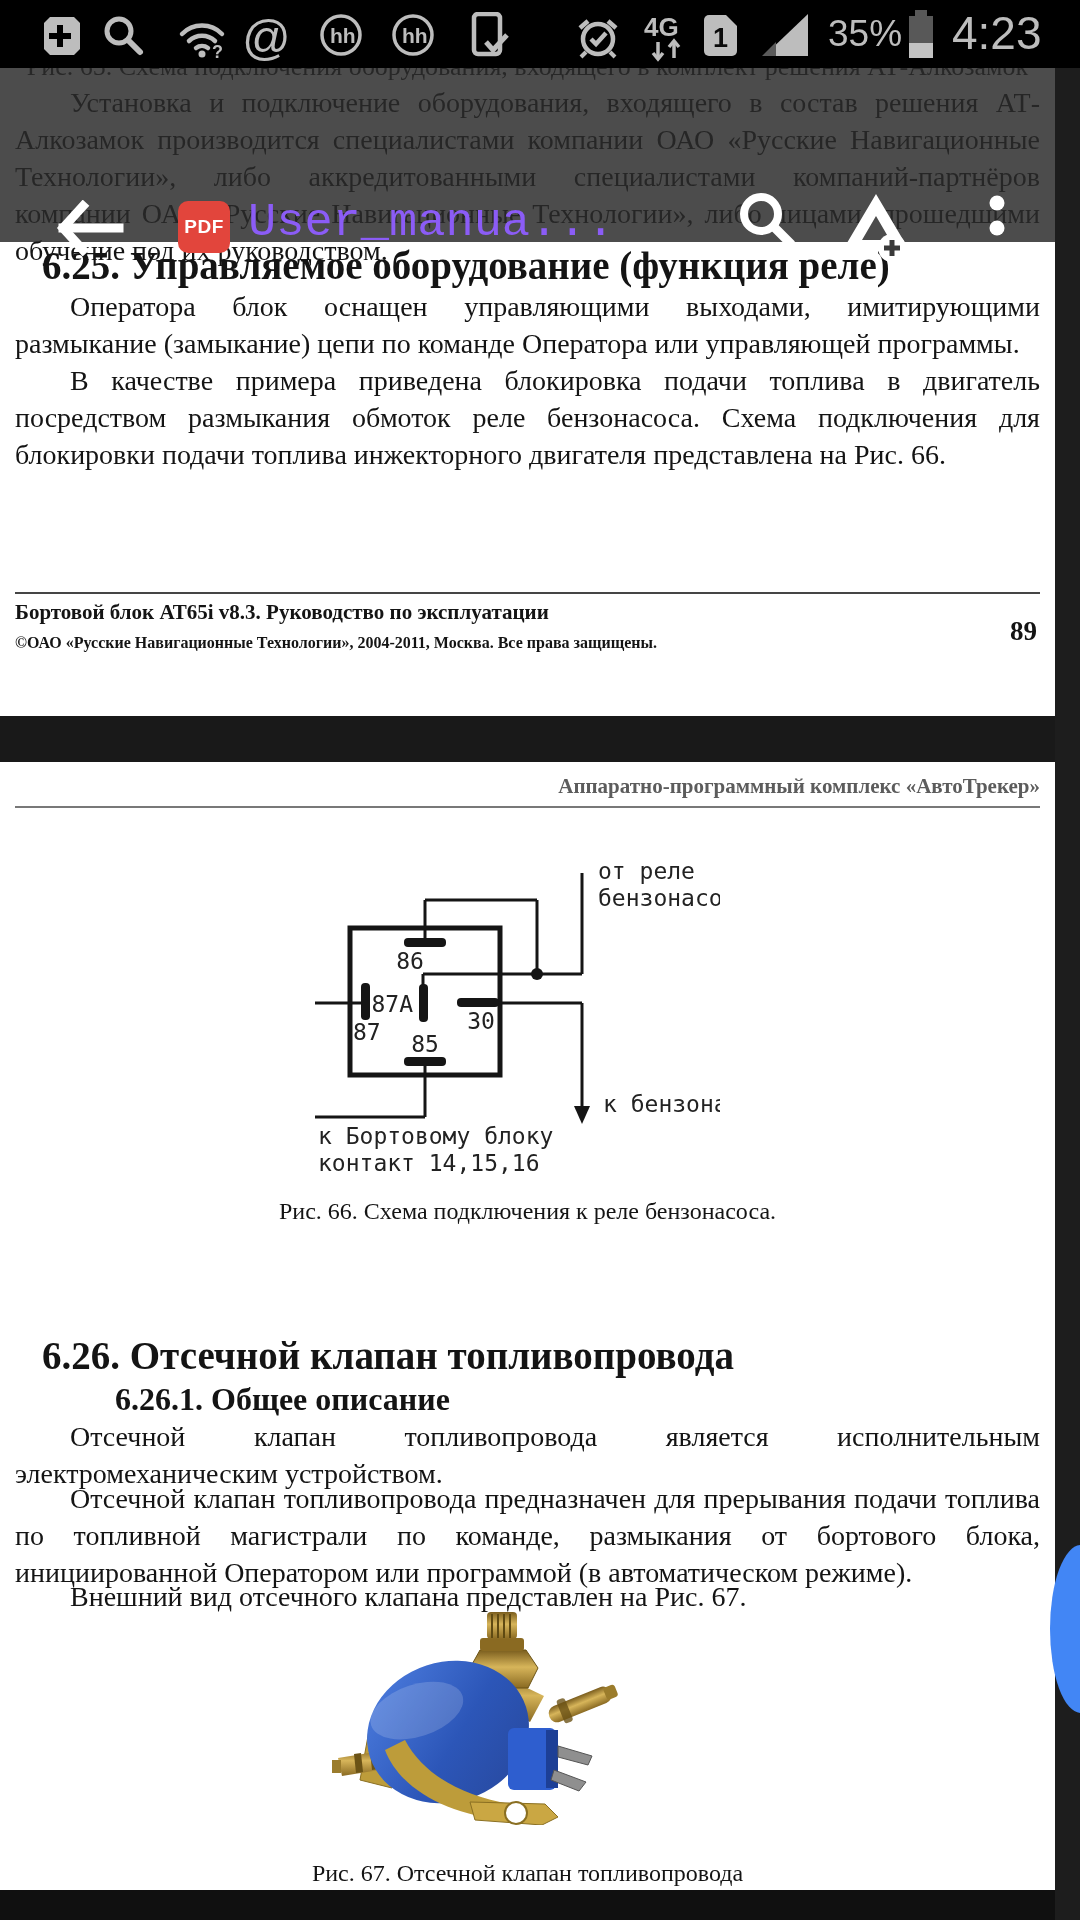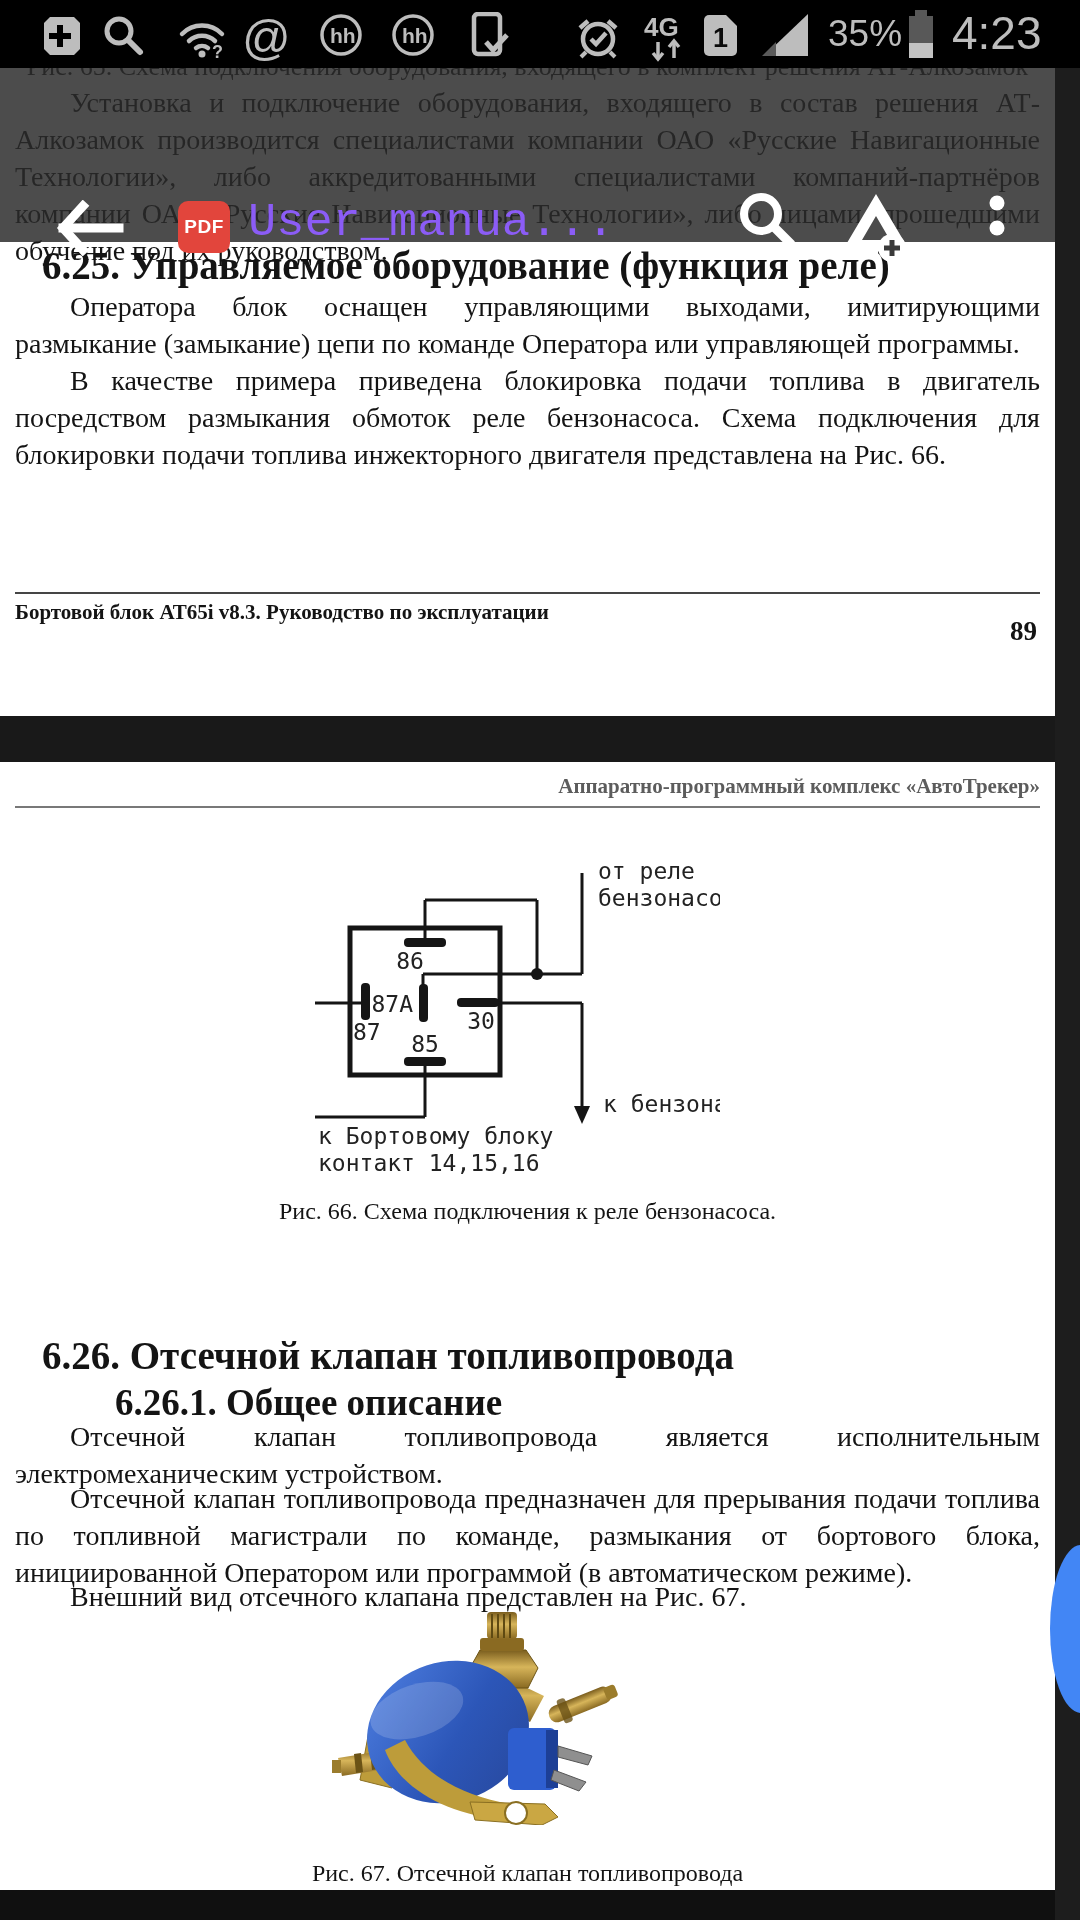--- a/index.html
+++ b/index.html
@@ -9,21 +9,21 @@
   .page{position:absolute;left:0;width:1055px;background:#fff;color:#141414;}
   #page1{top:68px;height:648px;z-index:1;}
   #page2{top:732px;height:1158px;z-index:1;}
   #right-strip{position:absolute;left:1055px;top:68px;width:25px;height:1852px;background:#1d1d1d;z-index:2;}
   #page-gap{position:absolute;left:0;top:716px;width:1080px;height:46px;background:#191919;z-index:2;}
   
   .para{position:absolute;left:15px;width:1025px;font-size:28px;line-height:37px;
         text-align:justify;text-indent:55px;}
   .caption{position:absolute;left:15px;width:1025px;font-size:24px;text-align:center;}
   .h-section{position:absolute;left:42px;font-size:39px;font-weight:bold;}
-  .h-sub{position:absolute;left:115px;font-size:37px;font-weight:bold;}
+  .h-sub{position:absolute;left:115px;font-size:32px;font-weight:bold;}
   .rule{position:absolute;left:15px;width:1025px;height:2px;}
   .cut-caption{position:absolute;left:15px;width:1025px;font-size:26px;text-align:center;color:#1a1a1a;}
   .footer-left{position:absolute;left:15px;top:532px;font-size:21px;font-weight:bold;}
   .footer-page{position:absolute;right:18px;top:528px;font-size:27px;font-weight:bold;margin-top:20px;}
   .footer-copy{position:absolute;left:15px;top:566px;font-size:16px;font-weight:bold;}
   .p2-header{position:absolute;left:15px;top:42px;width:1025px;text-align:right;
              font-size:21px;font-weight:bold;color:#5c5c5c;}
   
   #status-bar{position:absolute;left:0;top:0;width:1080px;height:68px;background:#000;z-index:50;
               font-family:"Liberation Sans","DejaVu Sans",sans-serif;color:#bdbdbd;}
@@ -52,20 +52,21 @@
 
   <div class="page" id="page1">
     <div class="cut-caption" style="top:-16px">Рис. 65. Схема подключения оборудования, входящего в комплект решения АТ-Алкозамок</div>
     <div class="para" style="top:16px">Установка и подключение оборудования, входящего в состав решения АТ-Алкозамок производится специалистами компании ОАО «Русские Навигационные Технологии», либо аккредитованными специалистами компаний-партнёров компании ОАО «Русские Навигационные Технологии», либо лицами, прошедшими обучение под их руководством.</div>
     <div class="h-section" style="top:175px">6.25. Управляемое оборудование (функция реле)</div>
     <div class="para" style="top:220px">Оператора блок оснащен управляющими выходами, имитирующими размыкание (замыкание) цепи по команде Оператора или управляющей программы.</div>
     <div class="para" style="top:294px">В качестве примера приведена блокировка подачи топлива в двигатель посредством размыкания обмоток реле бензонасоса. Схема подключения для блокировки подачи топлива инжекторного двигателя представлена на Рис. 66.</div>
     <div class="rule" style="top:524px;background:#454545"></div>
     <div class="footer-left">Бортовой блок АТ65i v8.3. Руководство по эксплуатации</div>
     <div class="footer-page">89</div>
+    <div class="footer-copy">©ОАО «Русские Навигационные Технологии», 2004-2011, Москва. Все права защищены.</div>
   </div>
 
   <div id="page-gap"></div>
 
   <div class="page" id="page2">
     <div class="p2-header">Аппаратно-программный комплекс «АвтоТрекер»</div>
     <div class="rule" style="top:74px;background:#787878"></div>
 
     <svg style="position:absolute;left:280px;top:118px" width="440" height="330" viewBox="280 880 440 330">
       <line class="wire" x1="582" y1="903" x2="582" y2="1004"></line>

